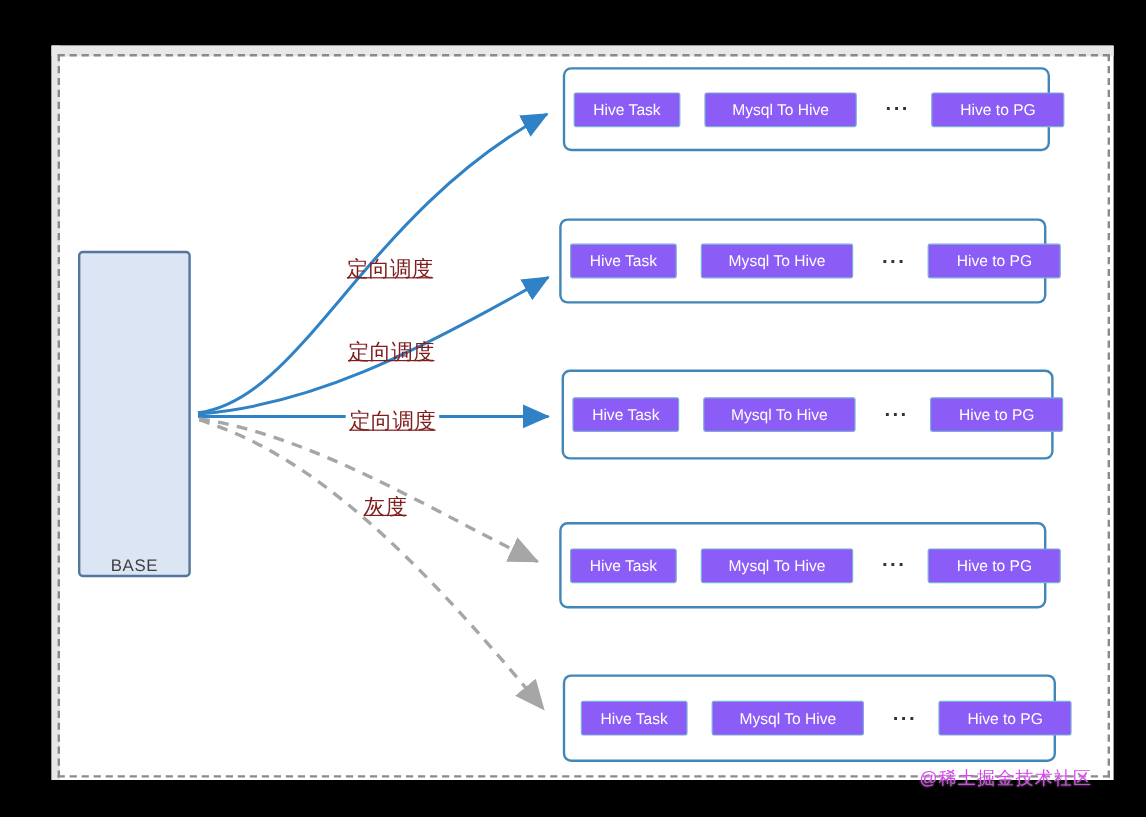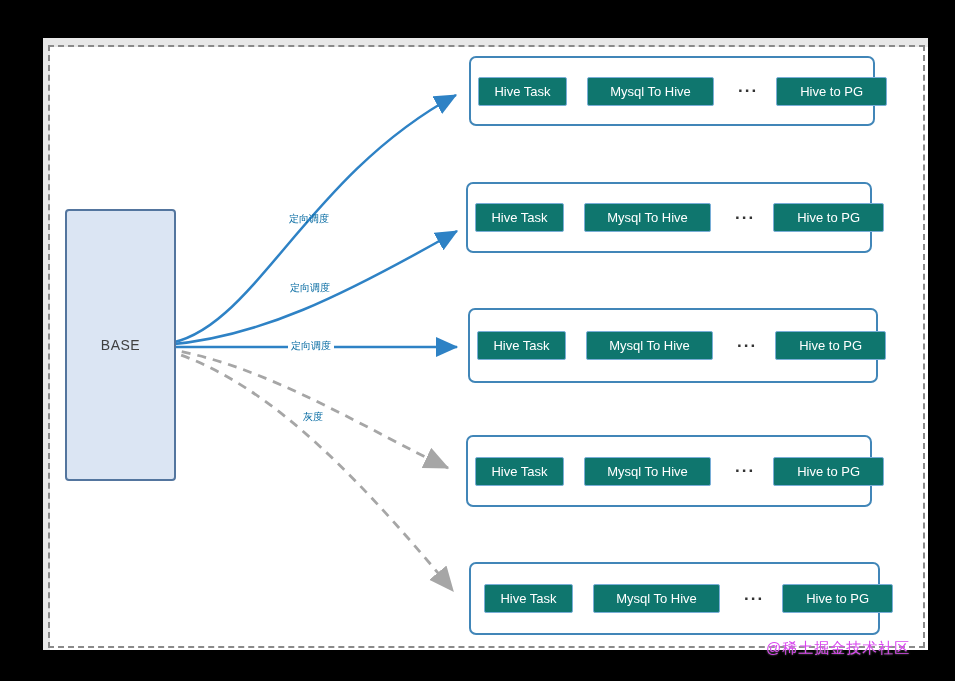--- a/index.html
+++ b/index.html
@@ -27,25 +27,25 @@
   .ants {
     position: absolute; left: 5px; top: 7px; right: 3px; bottom: 2px;
     border: 2px dashed #8a8a8a;
     pointer-events: none;
   }
   .canvas { position: absolute; inset: 0; }
   svg.edges { position: absolute; left: 0; top: 0; z-index: 1; }
 
   .base-node {
     position: absolute;
-    left: 22px; top: 171px; width: 111px; height: 272px;
+    left: 22px; top: 171px; width: 94px; height: 272px;
     background: #dbe5f3;
     border: 2px solid #53759e;
     border-radius: 4px;
-    display: flex; align-items: center; justify-content: center;
+    display: flex; align-items: flex-end; justify-content: center;
     z-index: 2;
   }
   .base-node span { font-size: 14px; color: #404040; letter-spacing: 0.5px; }
 
   .group {
     position: absolute;
     width: 406px; height: 72px;
     background: #ffffff;
     border: 2px solid #4186b8;
     border-radius: 7px;
@@ -54,21 +54,21 @@
     z-index: 2;
   }
   .g1 { left: 426px; top: 18px;  height: 70px; }
   .g2 { left: 423px; top: 144px; height: 71px; }
   .g3 { left: 425px; top: 270px; height: 75px; width: 410px; }
   .g4 { left: 423px; top: 397px; height: 72px; }
   .g5 { left: 426px; top: 524px; height: 73px; width: 411px; padding-left: 13px; }
 
   .task-btn {
     height: 29px;
-    background: #0f766e;
+    background: #8b5cf6;
     border: 1px solid #79aed7;
     border-radius: 2px;
     color: #ffffff;
     font-size: 13px;
     display: flex; align-items: center; justify-content: center;
     flex: 0 0 auto;
   }
   .btn-hive-task   { width: 89px; }
   .btn-mysql-hive  { width: 127px; margin-left: 20px; }
   .btn-hive-pg     { width: 111px;  margin-left: 18px; }
@@ -79,24 +79,25 @@
     font-weight: bold;
     letter-spacing: 2px;
     line-height: 10px;
     align-self: center;
     padding-bottom: 8px;
     flex: 0 0 auto;
   }
 
   .edge-label {
     position: absolute;
-    font-size: 10px;
-    color: #0369a1;
+    font-size: 18px;
+    color: #7f1d1d;
     z-index: 3;
     white-space: nowrap;
+    text-decoration: underline;
   }
   .el1 { left: 246px; top: 174px; }
   .el2 { left: 247px; top: 243px; }
   .el3 { left: 245px; top: 301px; background: #ffffff; padding: 0 3px; }
   .el4 { left: 260px; top: 372px; }
 
   .watermark {
     position: absolute;
     left: 766px; top: 639px;
     font-size: 15px;

